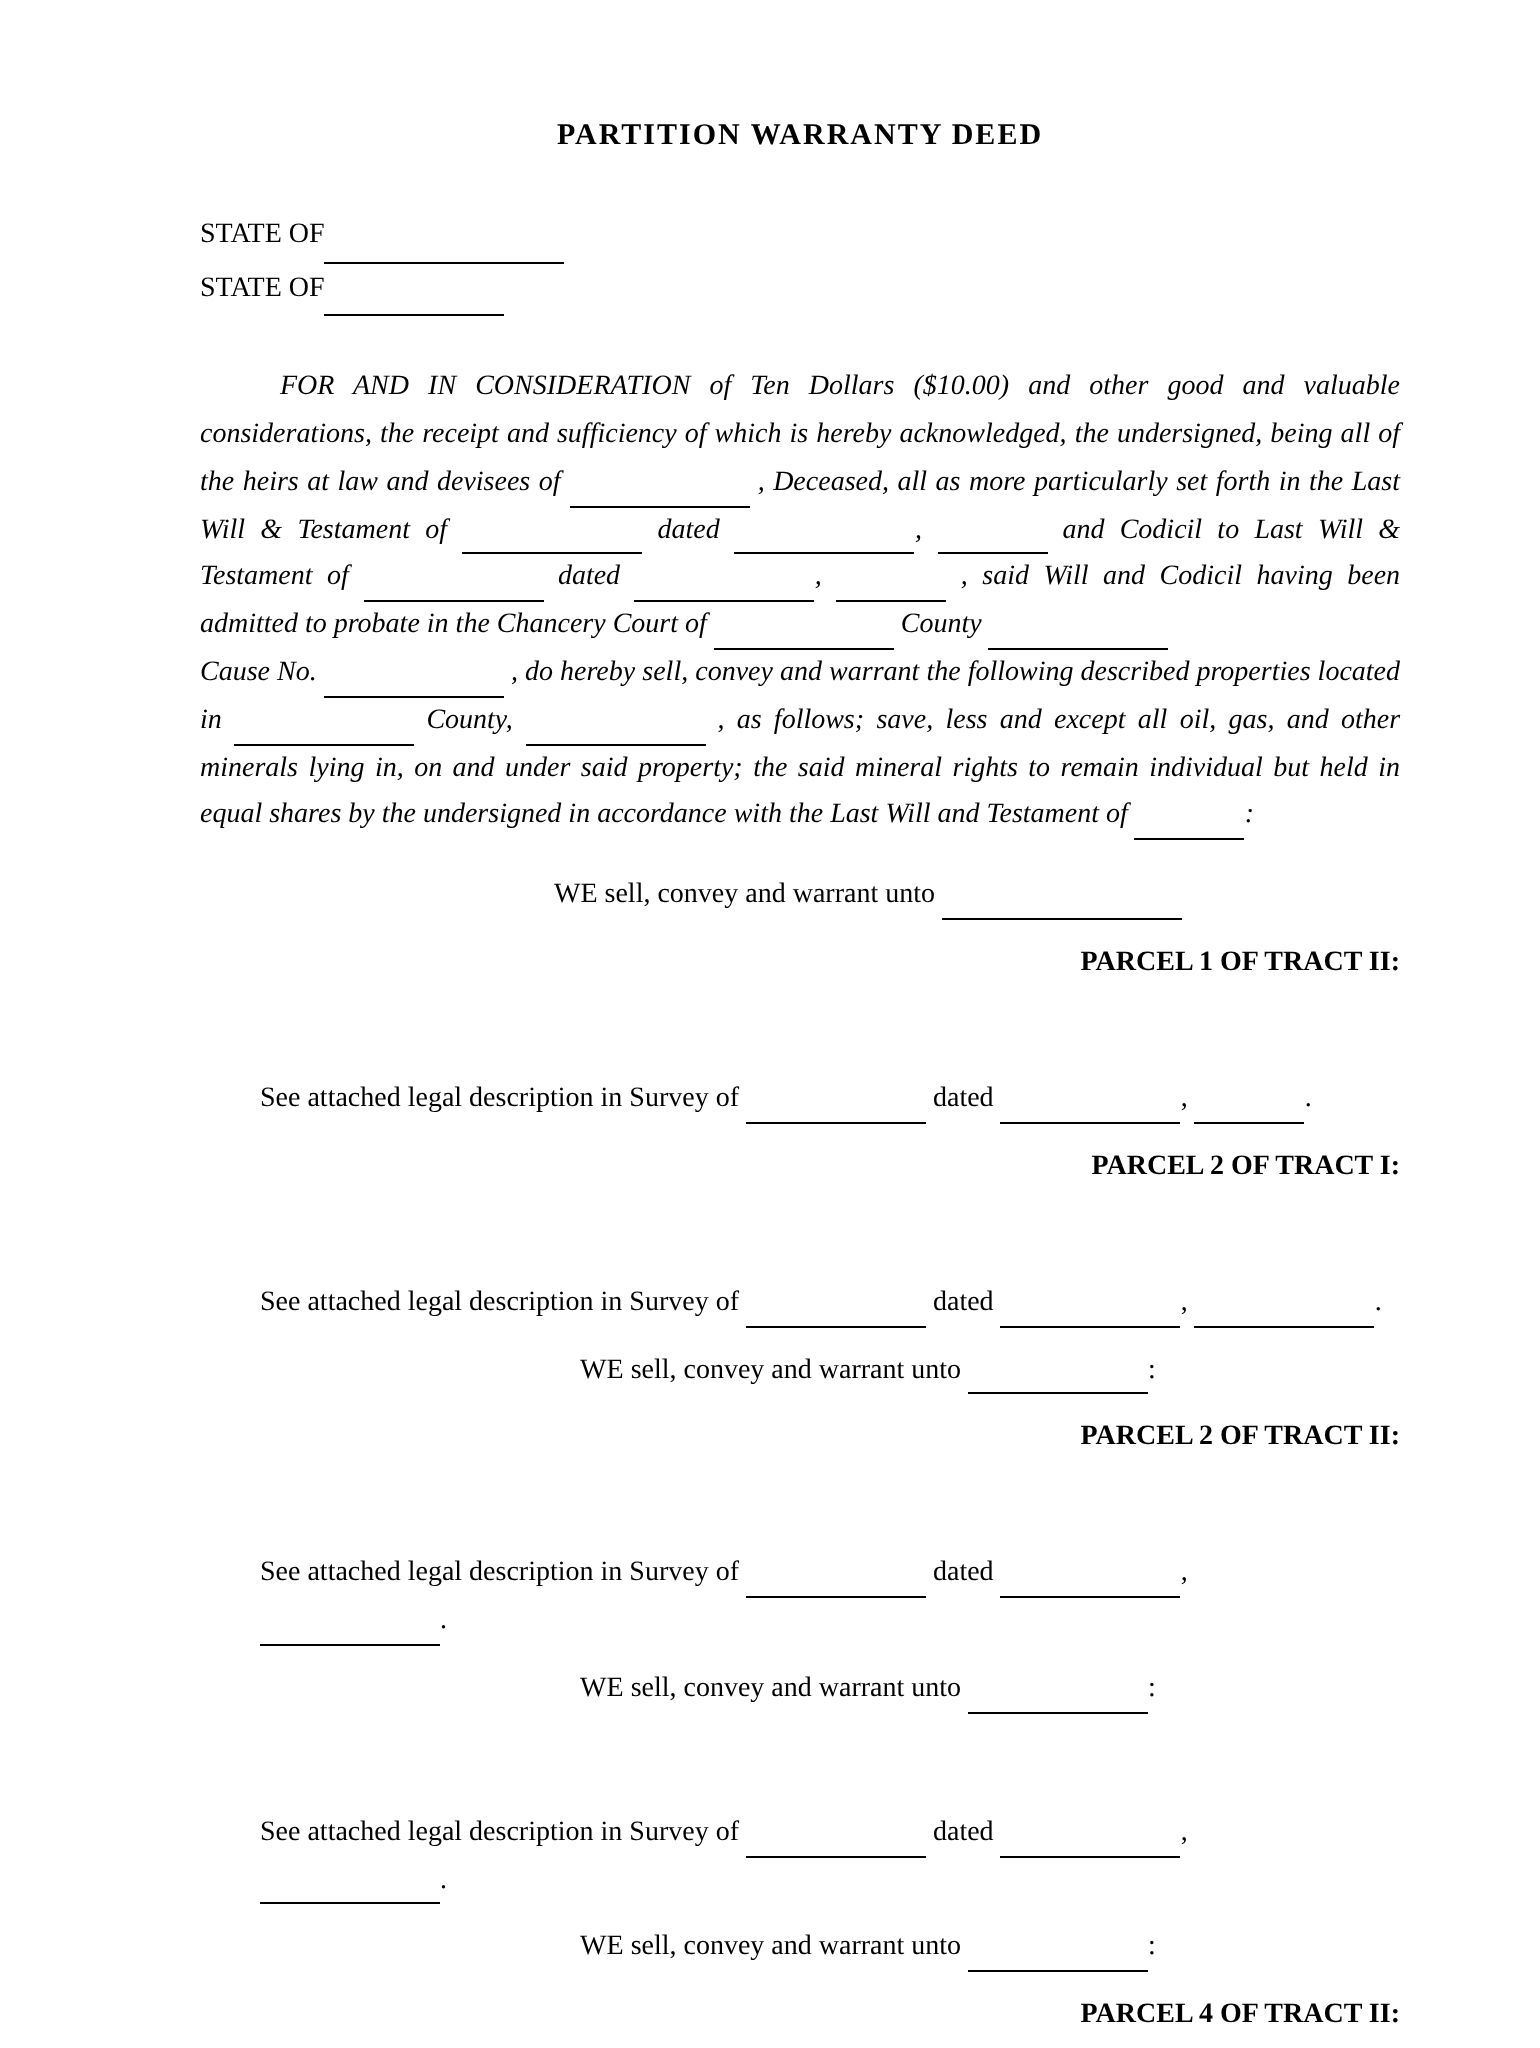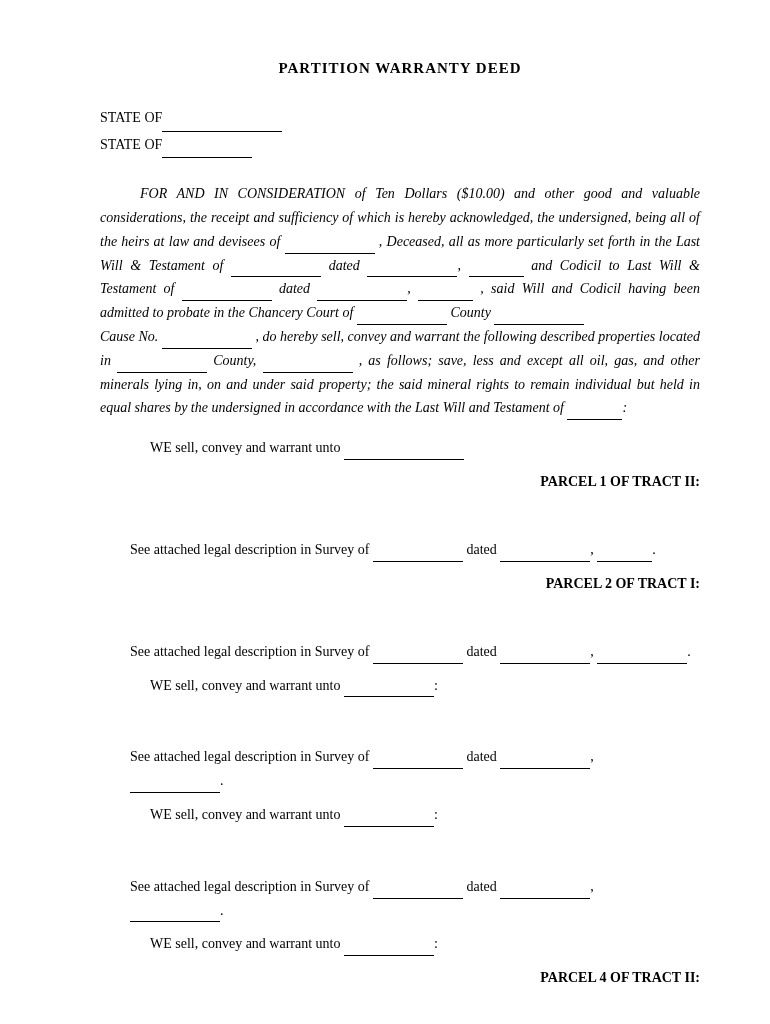--- a/index.html
+++ b/index.html
@@ -87,23 +87,24 @@
 
     .see-attached {
       margin-left: 30px;
       line-height: 1.7;
       margin-bottom: 10px;
       text-align: justify;
       margin-top: 48px;
     }
 
     .we-sell {
-      margin-left: 50px;
+      margin-left: 68px;
       line-height: 1.7;
       margin-bottom: 6px;
+      text-align: center;
     }
 
     .and-text {
       text-align: center;
       margin: 10px 0;
     }
   </style>
 </head>
 <body>
 
@@ -177,20 +178,21 @@
     <span> dated </span>
     <span class="underline-field medium"></span>,
     <span class="underline-field medium"></span>.
   </div>
 
   <div class="we-sell section">
     <span>WE sell, convey and warrant unto</span>
     <span class="underline-field medium"></span>:
   </div>
 
+  <div class="parcel-heading">PARCEL 2 OF TRACT II:</div>
 
   <div class="see-attached section">
     <span>See attached legal description in Survey of</span>
     <span class="underline-field medium"></span>
     <span> dated </span>
     <span class="underline-field medium"></span>,
     <br>
     <span class="underline-field medium"></span>.
   </div>
 

